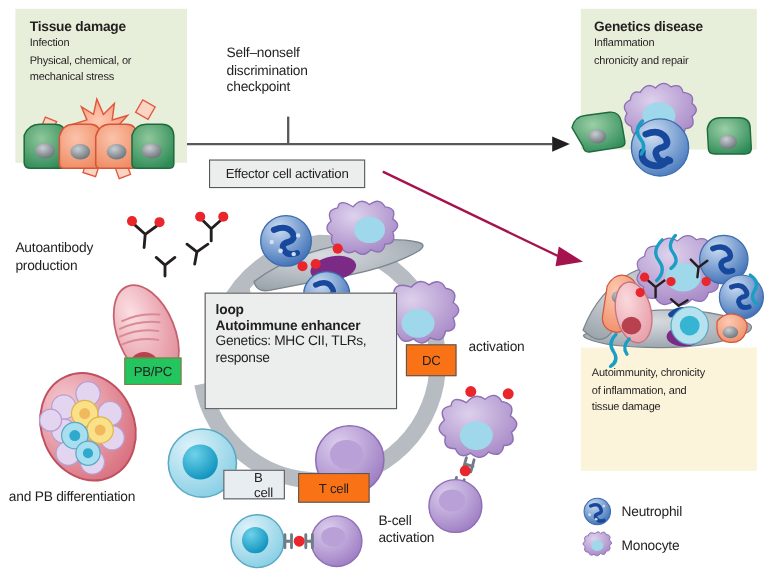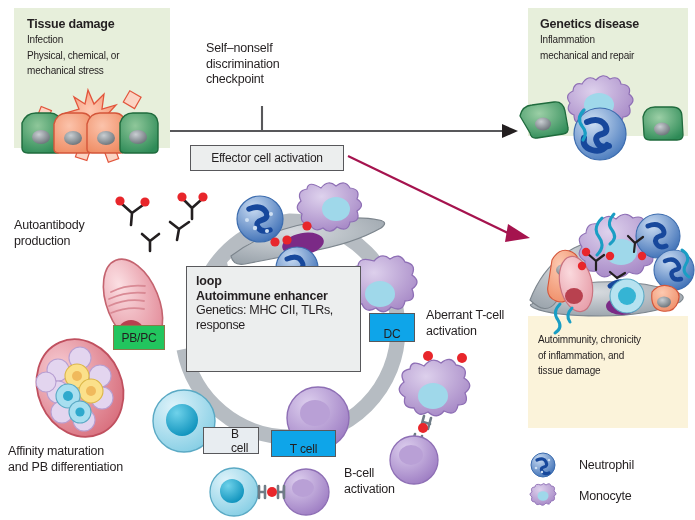--- a/index.html
+++ b/index.html
@@ -15,33 +15,33 @@
   .panel-cream{background:#fbf3da;}
 
   .panel-title{font-weight:bold;font-size:12.5px;letter-spacing:-0.2px;line-height:15px;}
   .panel-body{font-size:10px;line-height:15.5px;letter-spacing:-0.2px;}
 
   
   .lbox{position:absolute;box-sizing:border-box;border:1px solid #58585b;
         display:flex;align-items:center;justify-content:center;
         font-size:12px;letter-spacing:-0.2px;}
   .lbox.grey{background:#eceeee;}
-  .lbox.pink{background:#0ea5e9;align-items:flex-end;}
+  .lbox.pink{background:#f97316;}
   .lbox.cream{background:#22c55e;border-color:#8a7a4a;}
   .lbox.bluegrey{background:#e8edf1;padding-left:27px;}
 
   .freetext{position:absolute;font-size:12.5px;line-height:15.5px;letter-spacing:-0.2px;}
   .freetext.center{text-align:left;}
 
   .loopbox{position:absolute;box-sizing:border-box;background:#eceeee;border:1px solid #58585b;
            padding:7px 9px 8px 9px;}
   .loopbox .ttl{font-weight:bold;font-size:12.5px;line-height:14.5px;letter-spacing:-0.2px;}
   .loopbox .bdy{font-size:12.5px;line-height:14.8px;letter-spacing:-0.3px;}
 
-  .legend-item{position:absolute;display:flex;align-items:center;gap:23px;
+  .legend-item{position:absolute;display:flex;align-items:center;gap:9px;
                font-size:12.5px;letter-spacing:-0.2px;}
   svg{display:block;overflow:visible;}
   .nosel{user-select:none;}
 </style>
 </head>
 <body>
 
 <div id="stage">
 
   <div class="panel panel-green" style="left:14px;top:8px;width:156px;height:140px;"></div>
@@ -129,36 +129,36 @@
     <circle cx="88" cy="62" r="26" fill="url(#gNeut)" stroke="#3c6cae" stroke-width="1.2"></circle>
     <path d="M75 50 q12 -5 18 3 q4 7 -3 9 q-8 2 -5 8 q3 7 12 4" fill="none" stroke="#17489c" stroke-width="6" stroke-linecap="round"></path>
     <path d="M72 66 q-2 9 8 12 q10 3 15 -5" fill="none" stroke="#17489c" stroke-width="6" stroke-linecap="round"></path>
 
     <path d="M72 38 q-8 8 -2 16 q6 7 1 14" fill="none" stroke="#1a9ec4" stroke-width="3.2" stroke-linecap="round"></path>
   </svg>
 
   <div class="abs" style="left:540px;top:17px;width:150px;">
     <div class="panel-title">Genetics disease</div>
     <div class="panel-body">Inflammation</div>
-    <div class="panel-body">mechanical and repair</div>
+    <div class="panel-body">chronicity and repair</div>
   </div>
 
   <svg class="abs nosel" style="left:170px;top:100px;" width="350" height="70" viewBox="0 0 350 70">
     <line x1="0" y1="31" x2="332" y2="31" stroke="#58585b" stroke-width="2.1"></line>
     <path d="M332 24 l16 7 -16 7z" fill="#231f20"></path>
     <line x1="92" y1="6" x2="92" y2="31" stroke="#58585b" stroke-width="2.1"></line>
   </svg>
 
   <div class="freetext center" style="left:206px;top:41px;width:115px;">
     <div>Self–nonself</div>
     <div>discrimination</div>
     <div>checkpoint</div>
   </div>
 
-  <div class="lbox grey" style="left:190px;top:145px;width:154px;height:26px;">
+  <div class="lbox grey" style="left:190px;top:145px;width:142px;height:26px;">
     <span>Effector cell activation</span>
   </div>
 
   <svg class="abs nosel" style="left:344px;top:150px;" width="190" height="105" viewBox="0 0 190 105">
     <line x1="4" y1="6" x2="168" y2="85" stroke="#a5134e" stroke-width="2.1"></line>
     <path d="M164 74 l22 14 -25 4z" fill="#a5134e"></path>
   </svg>
 
   <svg class="abs nosel" style="left:524px;top:208px;" width="172" height="122" viewBox="0 0 172 122">
     <defs>
@@ -321,21 +321,20 @@
         <circle cx="49" cy="40" r="5"></circle>
         <circle cx="63" cy="55" r="5"></circle>
       </g>
     <g fill="#2fa9cd">
         <circle cx="40" cy="60" r="5"></circle>
         <circle cx="52" cy="76" r="4.6"></circle>
       </g>
   </svg>
 
   <div class="freetext" style="left:8px;top:444px;width:190px;">
-    <div>Affinity maturation</div>
     <div>and PB differentiation</div>
   </div>
 
   <svg class="abs nosel" style="left:148px;top:385px;" width="72" height="72" viewBox="0 0 72 72">
     <defs>
       <radialGradient id="gBcell" cx="34%" cy="28%" r="76%">
         <stop offset="0%" stop-color="#dff3fa"></stop>
           <stop offset="100%" stop-color="#88cfe5"></stop>
       </radialGradient>
       <radialGradient id="gBnuc" cx="34%" cy="28%" r="76%">
@@ -387,21 +386,20 @@
     <path d="M34 6 q8 -9 16 -2 q10 -7 15 3 q12 2 7 13 q10 7 0 14 q5 12 -7 12 q-2 12 -14 6
              q-7 9 -15 1 q-10 6 -14 -4 q-12 0 -9 -11 q-10 -7 -1 -14 q-6 -11 6 -13 q1 -10 16 -5z" fill="url(#gMono)" stroke="#8e6fb5" stroke-width="1.3"></path>
     <ellipse cx="40" cy="39" rx="15" ry="13" fill="#9fd8ea"></ellipse>
   </svg>
 
   <div class="lbox pink" style="left:369px;top:313px;width:46px;height:29px;">
     <span>DC</span>
   </div>
 
   <div class="freetext" style="left:426px;top:308px;width:110px;">
-    <div>Aberrant T-cell</div>
     <div>activation</div>
   </div>
 
   <svg class="abs nosel" style="left:388px;top:348px;" width="112" height="130" viewBox="0 0 112 130">
     <g fill="#e8262b">
         <circle cx="40" cy="8" r="5"></circle>
         <circle cx="74" cy="10" r="5"></circle>
       </g>
     <path d="M36 18 q8 -10 17 -3 q10 -8 15 2 q13 2 8 13 q11 7 1 15 q5 12 -7 12 q-2 12 -14 6
              q-7 9 -16 1 q-10 6 -14 -4 q-12 0 -9 -11 q-11 -7 -1 -15 q-6 -11 6 -13 q1 -10 14 -3z" fill="url(#gMono)" stroke="#8e6fb5" stroke-width="1.3"></path>

